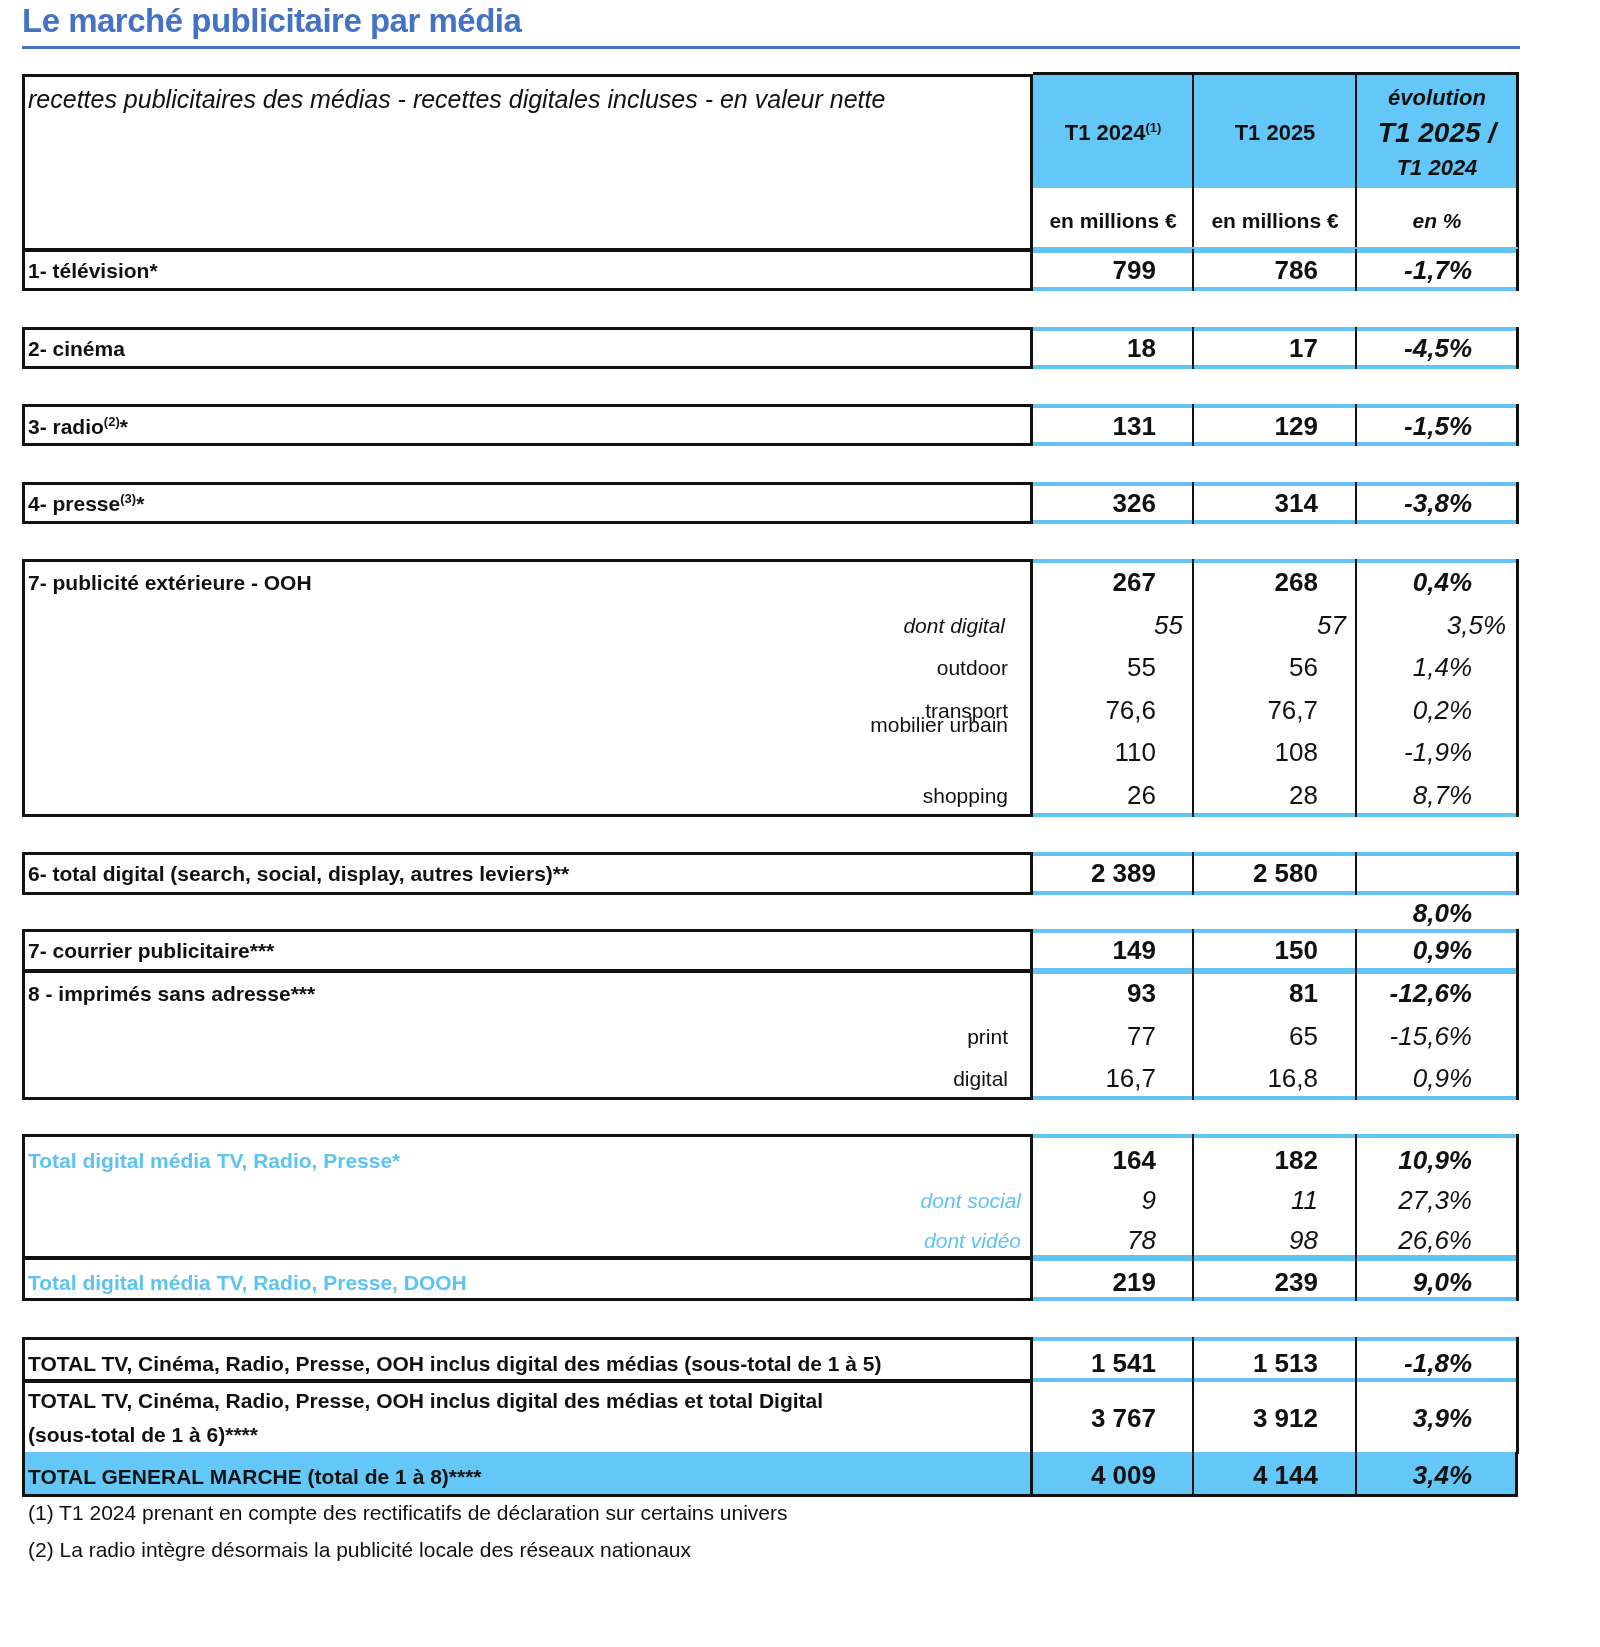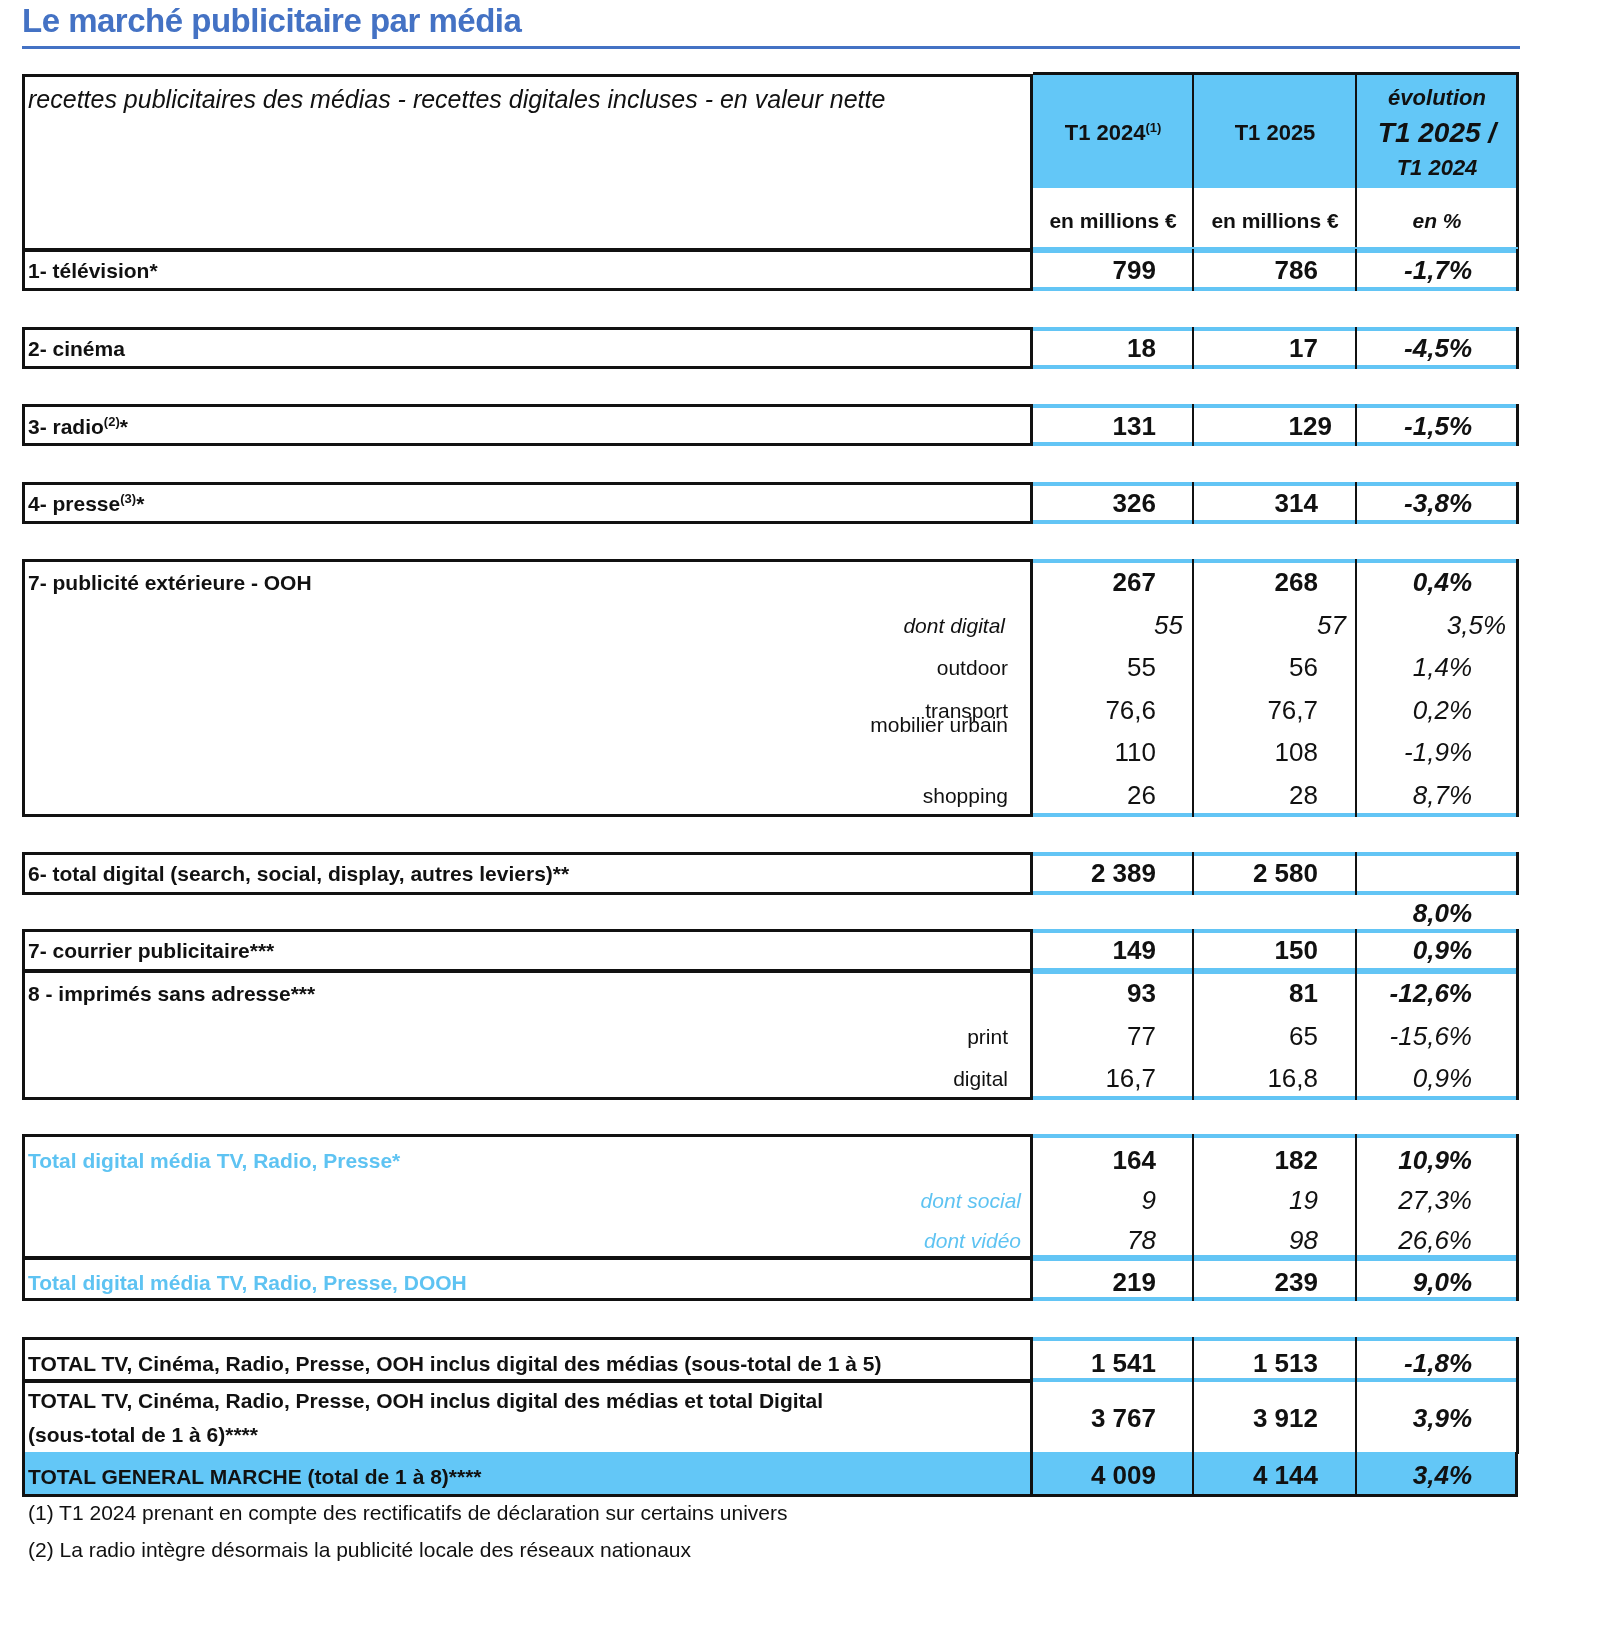--- a/index.html
+++ b/index.html
@@ -72,21 +72,21 @@
     <div class="txt num b" style="top:332px;right:282px;">17</div>
     <div class="txt num b i" style="top:332px;right:128px;">-4,5%</div>
     <div class="box lbox" style="left:22px;top:404px;width:1011px;height:42px;"></div>
     <div class="box" style="left:1033px;top:404px;width:485px;height:4px;background:#63c5f5;"></div>
     <div class="box" style="left:1033px;top:442px;width:485px;height:4px;background:#63c5f5;"></div>
     <div class="vline" style="left:1192px;top:404px;height:42px;"></div>
     <div class="vline" style="left:1355px;top:404px;height:42px;"></div>
     <div class="rline" style="left:1516px;top:404px;height:42px;"></div>
     <div class="txt b" style="top:414px;left:28px;"><span>3- radio</span><sup>(2)</sup><span>*</span></div>
     <div class="txt num b" style="top:410px;right:444px;">131</div>
-    <div class="txt num b" style="top:410px;right:268px;margin-left:20px;">129</div>
+    <div class="txt num b" style="top:410px;right:282px;margin-left:20px;">129</div>
     <div class="txt num b i" style="top:410px;right:128px;">-1,5%</div>
     <div class="box lbox" style="left:22px;top:482px;width:1011px;height:42px;"></div>
     <div class="box" style="left:1033px;top:482px;width:485px;height:4px;background:#63c5f5;"></div>
     <div class="box" style="left:1033px;top:520px;width:485px;height:4px;background:#63c5f5;"></div>
     <div class="vline" style="left:1192px;top:482px;height:42px;"></div>
     <div class="vline" style="left:1355px;top:482px;height:42px;"></div>
     <div class="rline" style="left:1516px;top:482px;height:42px;"></div>
     <div class="txt b" style="top:491px;left:28px;"><span>4- presse</span><sup>(3)</sup><span>*</span></div>
     <div class="txt num b" style="top:487px;right:444px;">326</div>
     <div class="txt num b" style="top:487px;right:282px;">314</div>
@@ -164,21 +164,21 @@
     <div class="box" style="left:1033px;top:1255px;width:485px;height:4px;background:#63c5f5;"></div>
     <div class="vline" style="left:1192px;top:1134px;height:125px;"></div>
     <div class="vline" style="left:1355px;top:1134px;height:125px;"></div>
     <div class="rline" style="left:1516px;top:1134px;height:125px;"></div>
     <div class="txt b cyan" style="top:1148px;left:28px;">Total digital média TV, Radio, Presse*</div>
     <div class="txt num b" style="top:1144px;right:444px;">164</div>
     <div class="txt num b" style="top:1144px;right:282px;">182</div>
     <div class="txt num b i" style="top:1144px;right:128px;">10,9%</div>
     <div class="txt i cyan" style="top:1188px;right:579px;">dont social</div>
     <div class="txt num i" style="top:1184px;right:444px;">9</div>
-    <div class="txt num i" style="top:1184px;right:282px;">19</div>
+    <div class="txt num i" style="top:1184px;right:282px;">11</div>
     <div class="txt num i i" style="top:1184px;right:128px;">27,3%</div>
     <div class="txt i cyan" style="top:1228px;right:579px;">dont vidéo</div>
     <div class="txt num i" style="top:1224px;right:444px;">78</div>
     <div class="txt num i" style="top:1224px;right:282px;">98</div>
     <div class="txt num i i" style="top:1224px;right:128px;">26,6%</div>
     <div class="box lbox" style="left:22px;top:1257px;width:1011px;height:44px;"></div>
     <div class="box" style="left:1033px;top:1257px;width:485px;height:4px;background:#63c5f5;"></div>
     <div class="box" style="left:1033px;top:1297px;width:485px;height:4px;background:#63c5f5;"></div>
     <div class="vline" style="left:1192px;top:1257px;height:44px;"></div>
     <div class="vline" style="left:1355px;top:1257px;height:44px;"></div>

